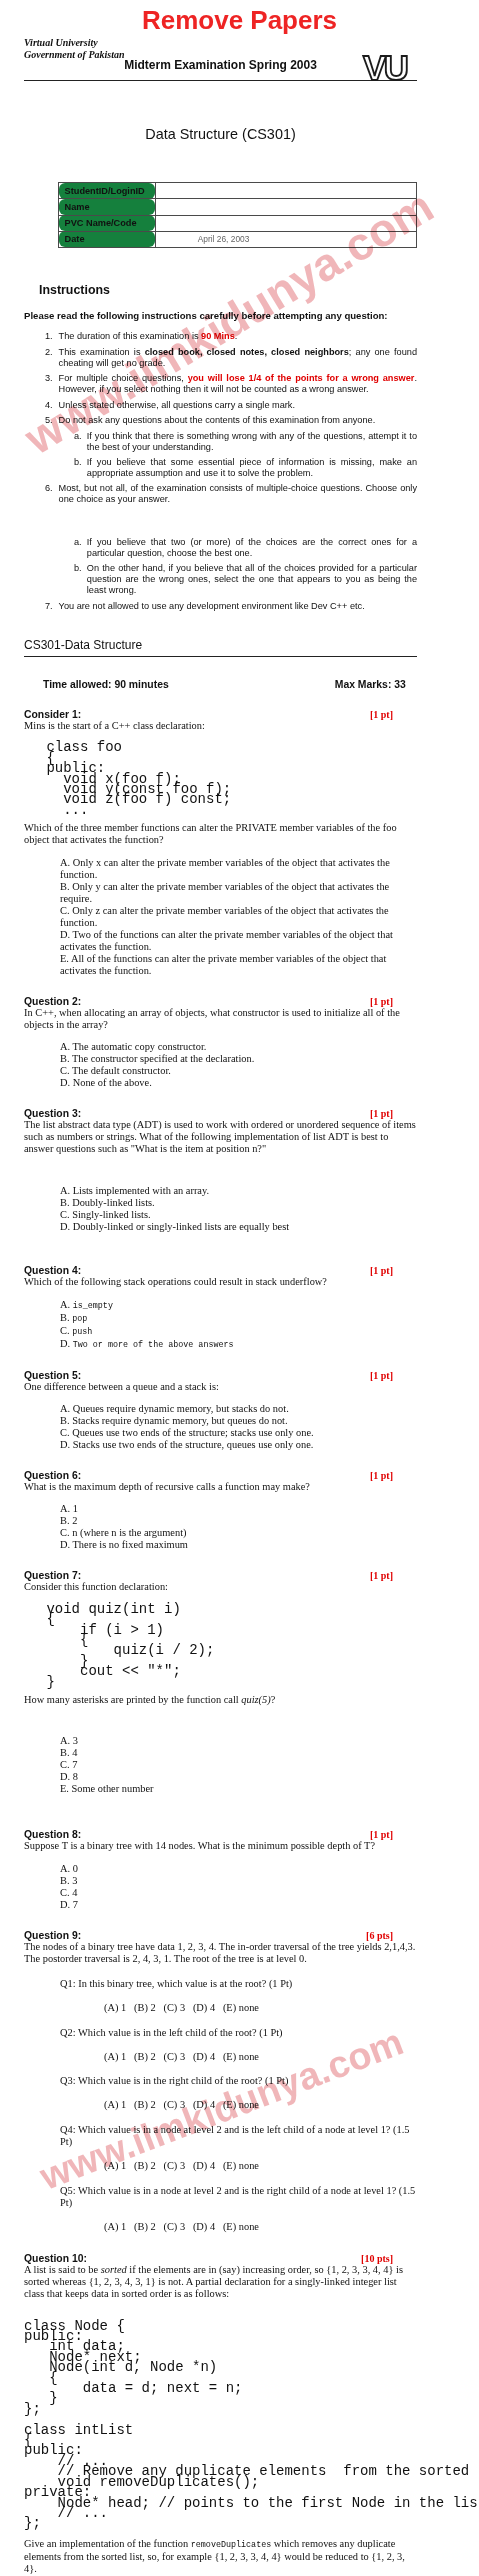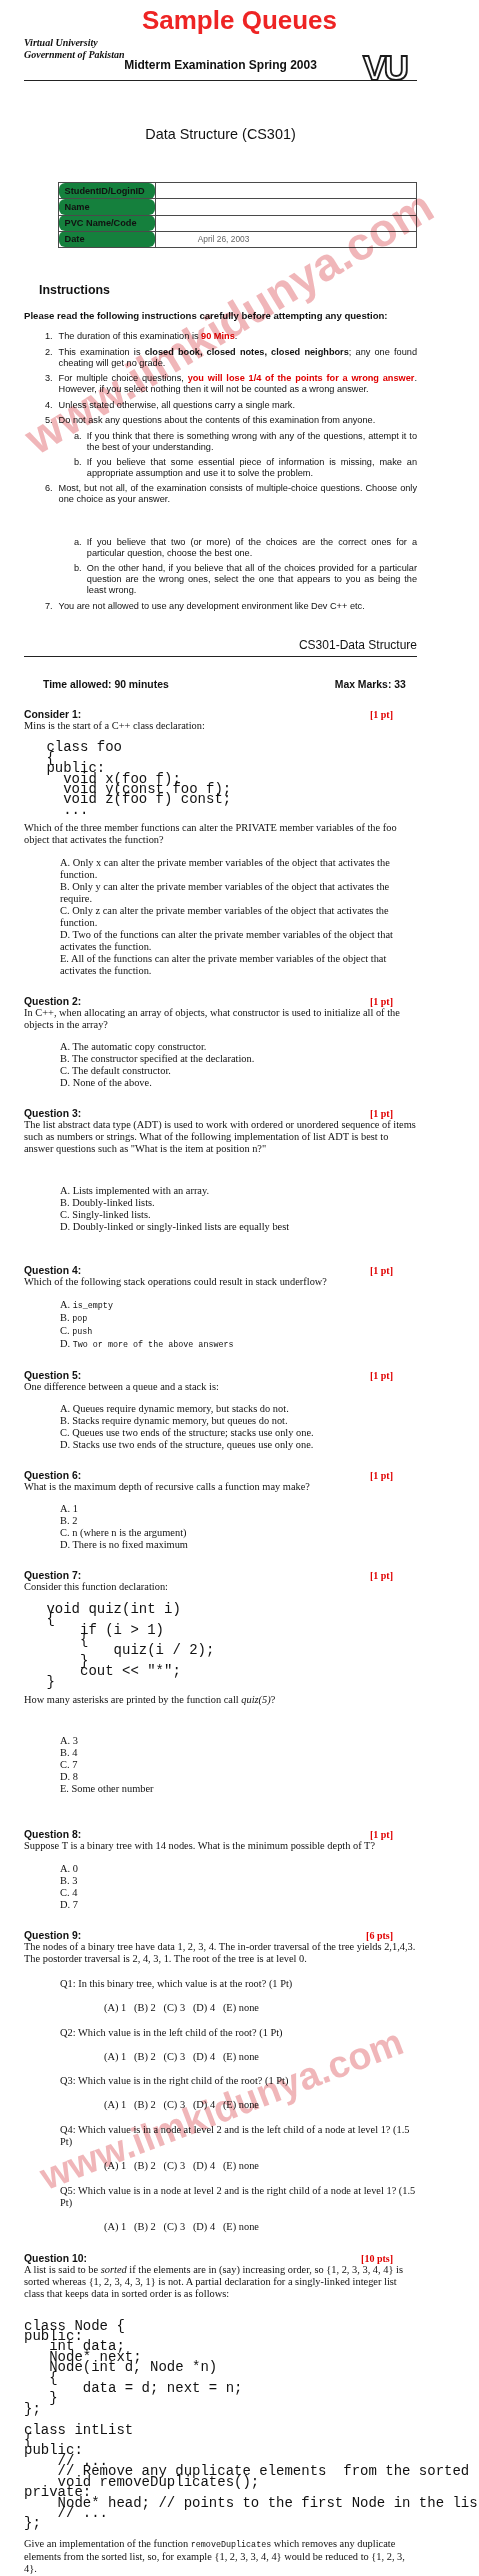--- a/index.html
+++ b/index.html
@@ -44,21 +44,21 @@
   .ins-intro { font-family:"Liberation Sans", sans-serif; font-weight:bold; font-size:9.6px; margin-bottom:10.4px; }
   .irow { display:flex; font-family:"Liberation Sans", sans-serif; font-size:9.2px; line-height:10.8px; margin-bottom:4.8px; }
   .irow .inum { flex:none; width:13.6px; margin-left:21px; }
   .irow.sub .inum { margin-left:50px; width:12.8px; }
   .irow .itext { flex:1; text-align:justify; }
   .gap6 { margin-top:32px; }
   .rb { color:#e00000; font-weight:bold; }
   .b { font-weight:bold; }
 
   
-  .sec { text-align:right; font-family:"Liberation Sans", sans-serif; font-size:12px; margin-top:27px; padding-bottom:3.2px; border-bottom:1.6px solid #222; }
+  .sec { text-align:left; font-family:"Liberation Sans", sans-serif; font-size:12px; margin-top:27px; padding-bottom:3.2px; border-bottom:1.6px solid #222; }
   .tmrow { display:flex; justify-content:space-between; margin-top:22.4px;
     font-family:"Liberation Sans", sans-serif; font-weight:bold; font-size:10.4px;margin-left:19px; }
   .tmrow .right { padding-right:11.2px; }
 
   
   .qh { font-family:"Liberation Sans", sans-serif; font-weight:bold; font-size:10.4px; margin-top:19px; }
   .pts { float:right; color:#e00000; font-family:"Liberation Serif", serif; font-weight:bold; font-size:10px; margin-right:24px; }
   .qb { font-size:10.4px; line-height:12px; }
   .it { font-style:italic; }
   pre.code {
@@ -76,21 +76,21 @@
     font-family:"Liberation Sans", sans-serif; font-weight:bold;
     color:rgba(216,62,70,0.38); transform-origin:0 50%;
     mix-blend-mode:multiply; z-index:5;
   }
   .wm1 { left:29px; top:415px; font-size:46px; transform:rotate(-31deg); }
   .wm2 { left:42px; top:2157px; font-size:38px; transform:rotate(-21deg); }
 </style>
 </head>
 <body>
 
-<div class="banner">Sample Queues</div>
+<div class="banner">Remove Papers</div>
 
 <div class="wrap">
 
   <div class="hdr">
     <div class="univ">
       <div>Virtual University</div>
       <div>Government of Pakistan</div>
     </div>
     <div class="examtitle">Midterm Examination Spring 2003</div>
   </div>

